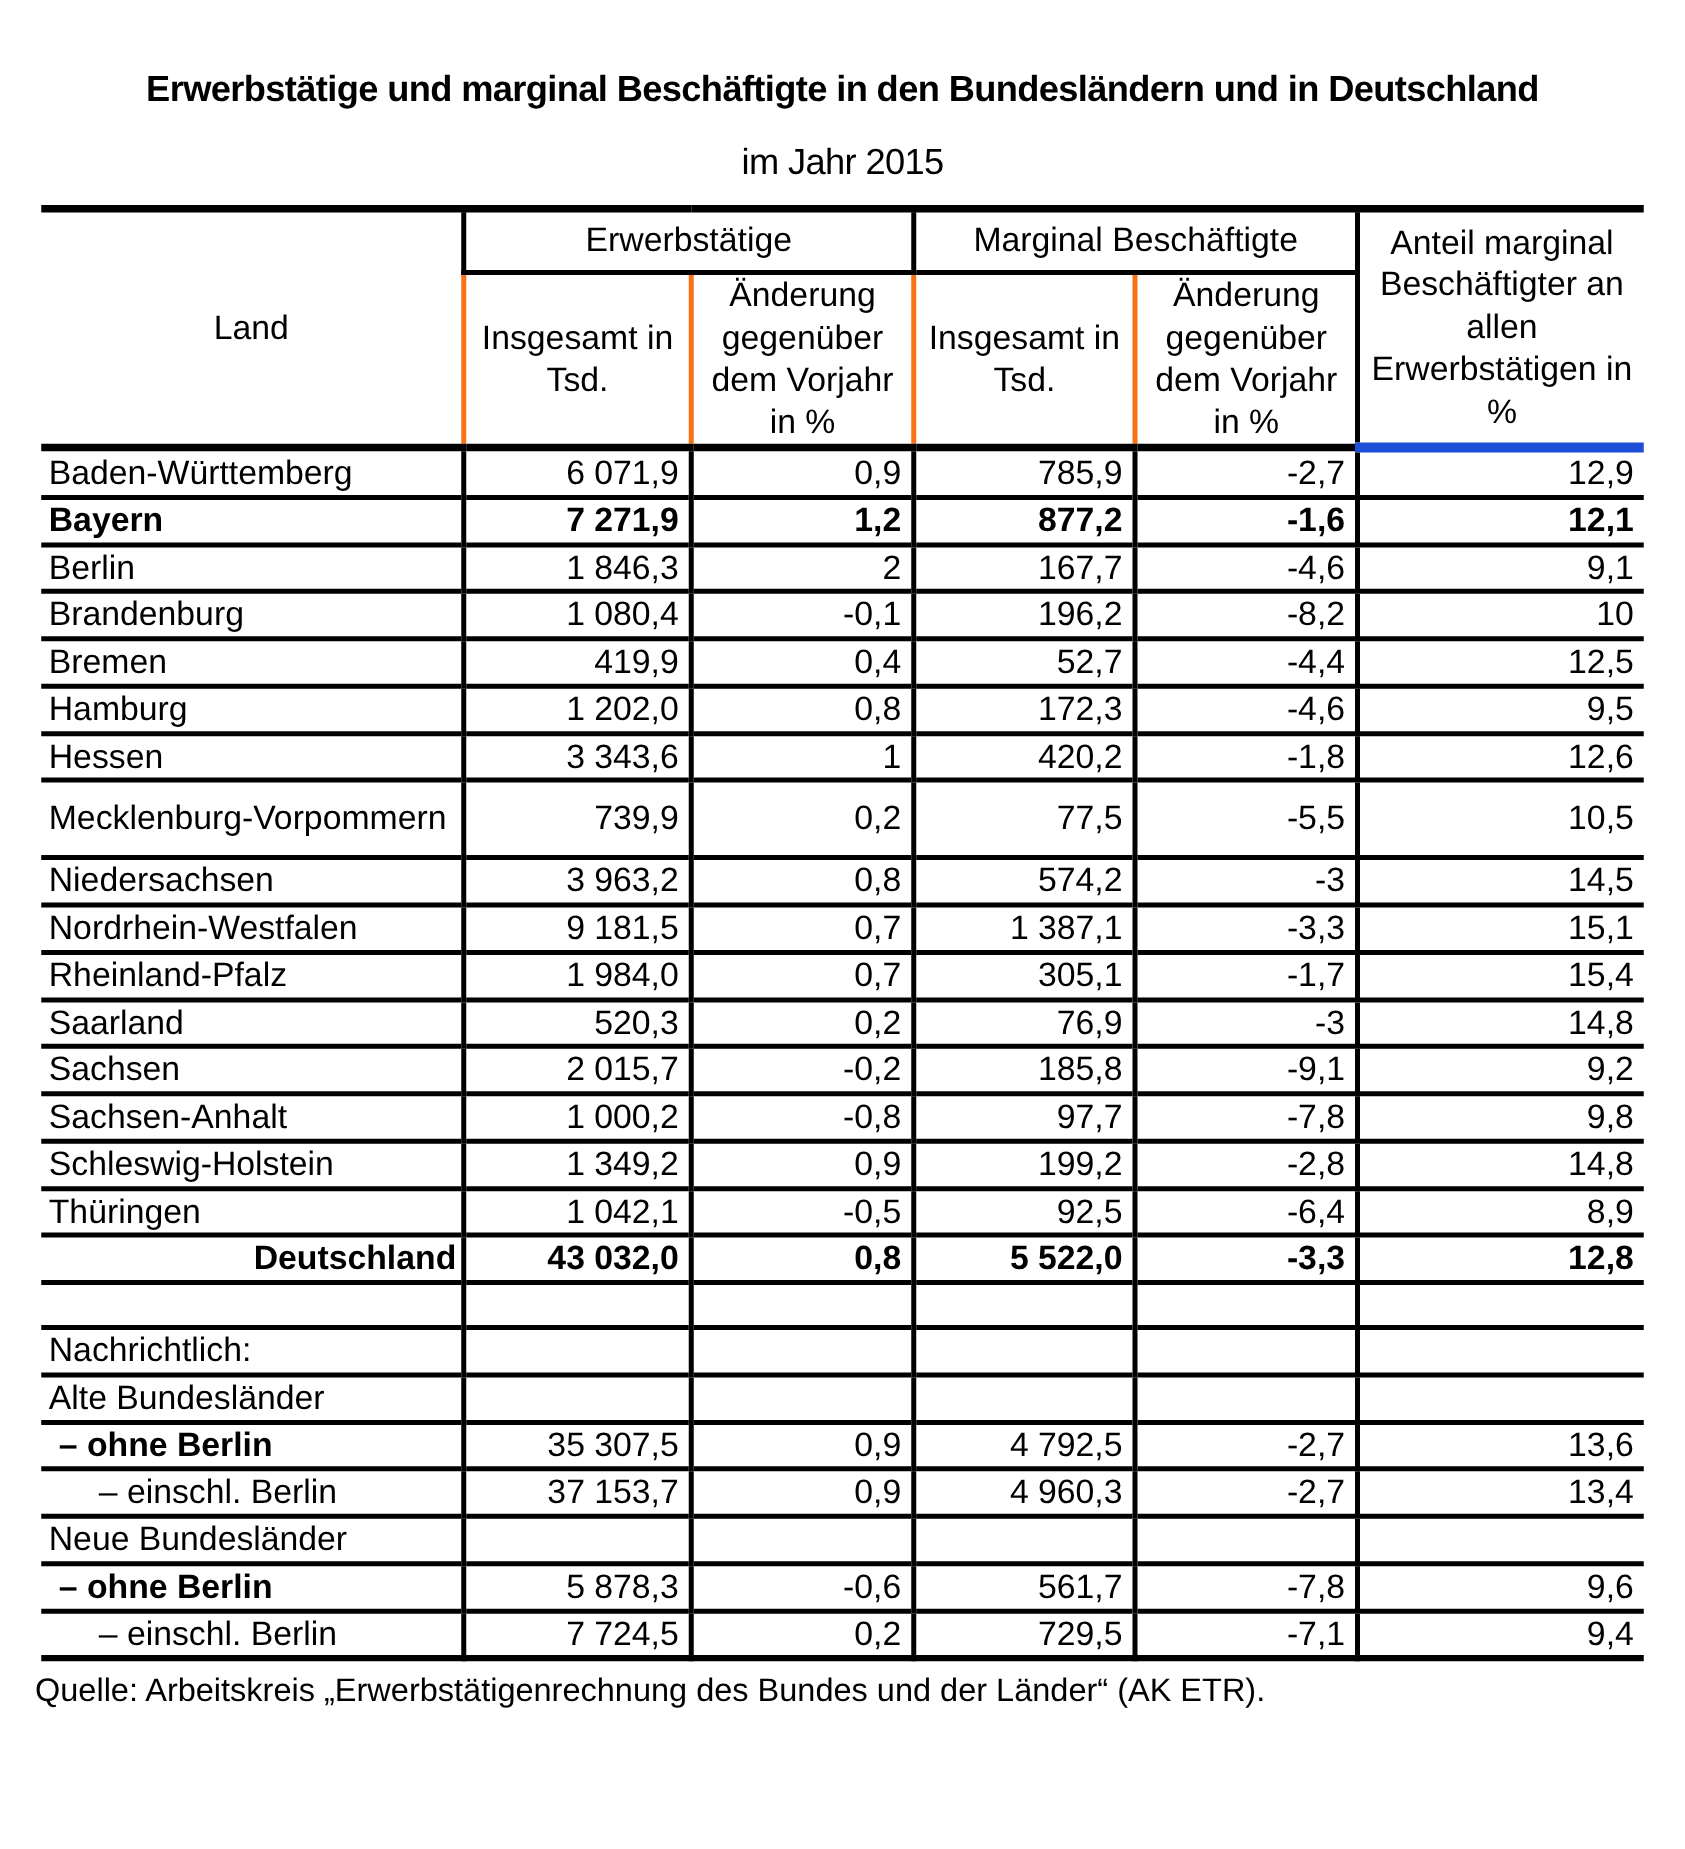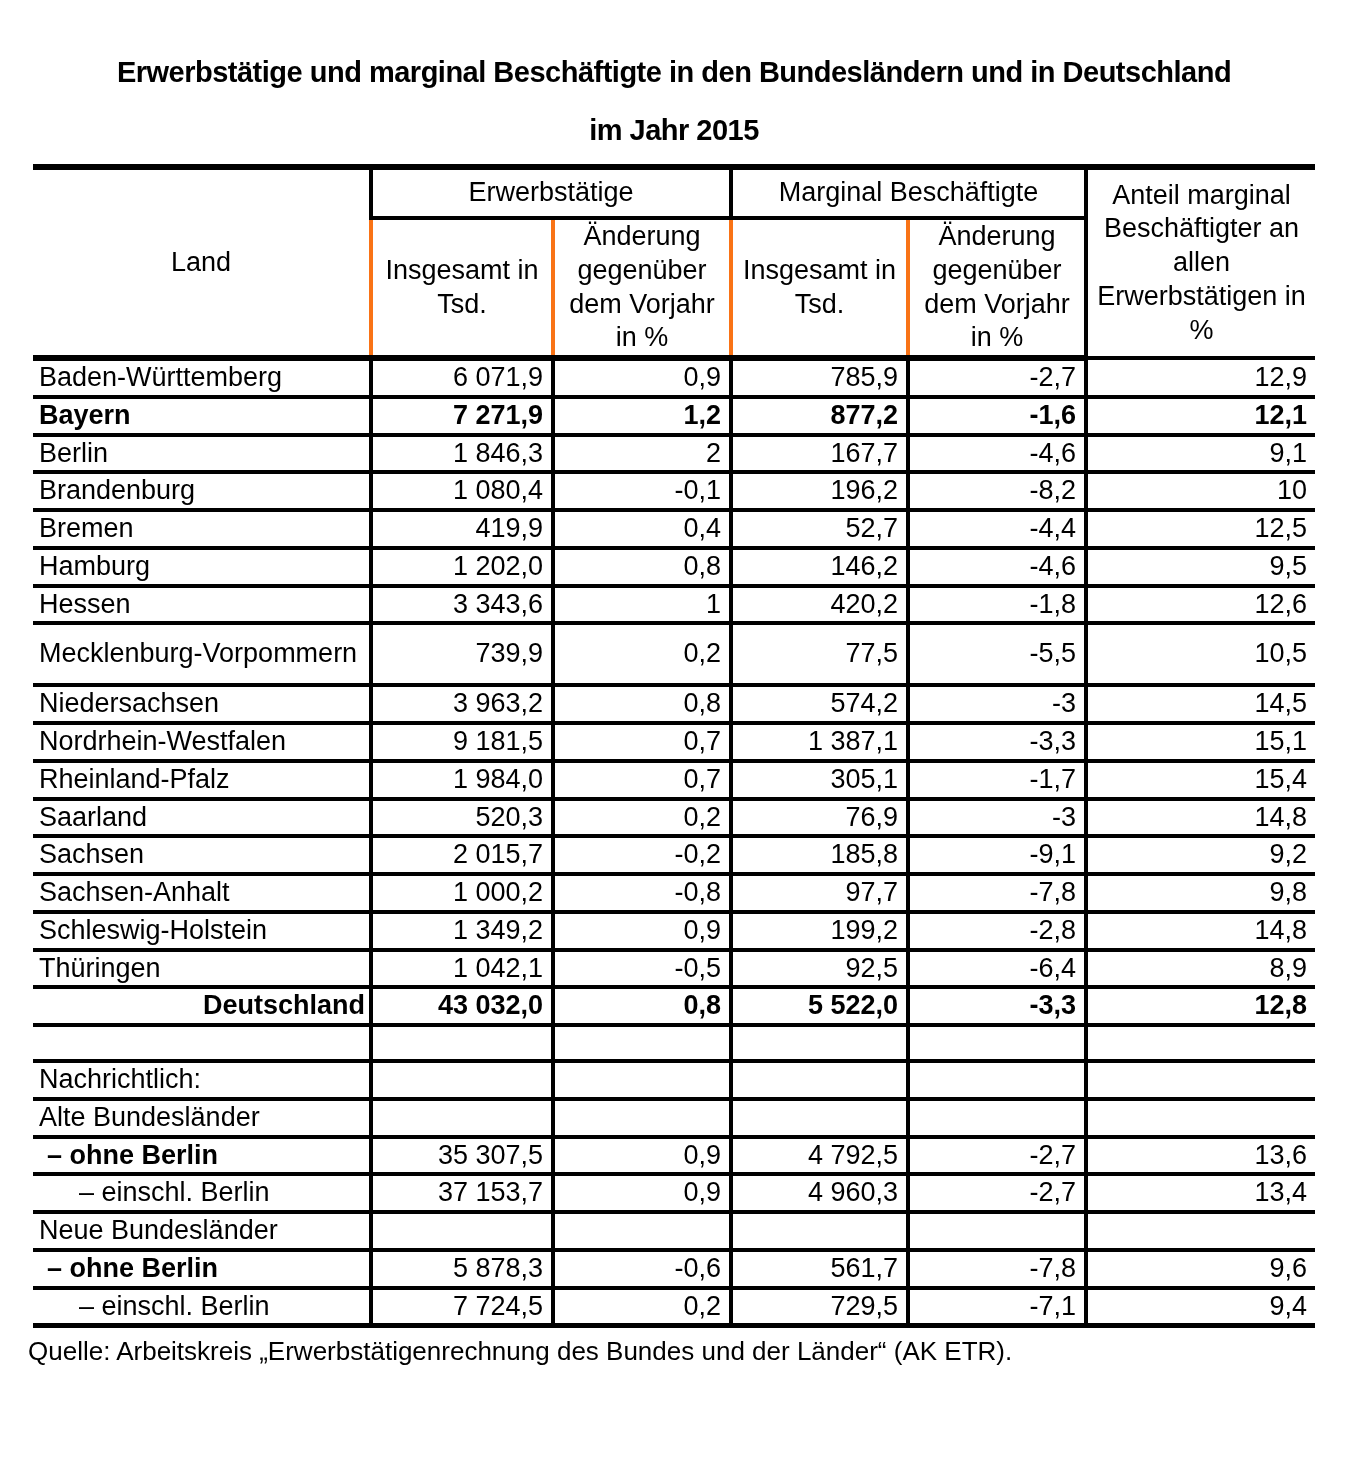--- a/index.html
+++ b/index.html
@@ -25,21 +25,21 @@
     font-size: 29px;
     font-weight: bold;
     letter-spacing: -0.5px;
   }
   .title-line2 {
     margin: 0;
     padding-top: 25px;
     padding-bottom: 17px;
     text-align: center;
     font-size: 29px;
-    font-weight: bold;
+    font-weight: normal;
     letter-spacing: -0.5px;
   }
   table.stat-table {
     border-collapse: collapse;
     table-layout: fixed;
     width: 1282px;
     margin-left: 33px;
     border-top: 6px solid #000;
     border-bottom: 5px solid #000;
     font-size: 27px;
@@ -57,21 +57,21 @@
   thead th.group-h {
     border-left: 4px solid #000;
     border-bottom: 4px solid #000;
     height: 51px;
   }
   thead th.land-h {
     border-bottom: 6px solid #000;
   }
   thead th.share-h {
     border-left: 4px solid #000;
-    border-bottom: 1px solid #1d4ed8;
+    border-bottom: 8px solid #1d4ed8;
     padding: 0 2px;
   }
   thead tr.h2 th {
     border-left: 4px solid #f97316;
     border-bottom: 6px solid #000;
     height: 136px;
     padding: 0 6px;
   }
   tbody td {
     border-top: 4px solid #000;
@@ -160,21 +160,21 @@
           <td class="num">419,9</td>
           <td class="num">0,4</td>
           <td class="num">52,7</td>
           <td class="num">-4,4</td>
           <td class="num">12,5</td>
         </tr>
         <tr>
           <td class="land">Hamburg</td>
           <td class="num">1 202,0</td>
           <td class="num">0,8</td>
-          <td class="num">146,2</td>
+          <td class="num">172,3</td>
           <td class="num">-4,6</td>
           <td class="num">9,5</td>
         </tr>
         <tr>
           <td class="land">Hessen</td>
           <td class="num">3 343,6</td>
           <td class="num">1</td>
           <td class="num">420,2</td>
           <td class="num">-1,8</td>
           <td class="num">12,6</td>

